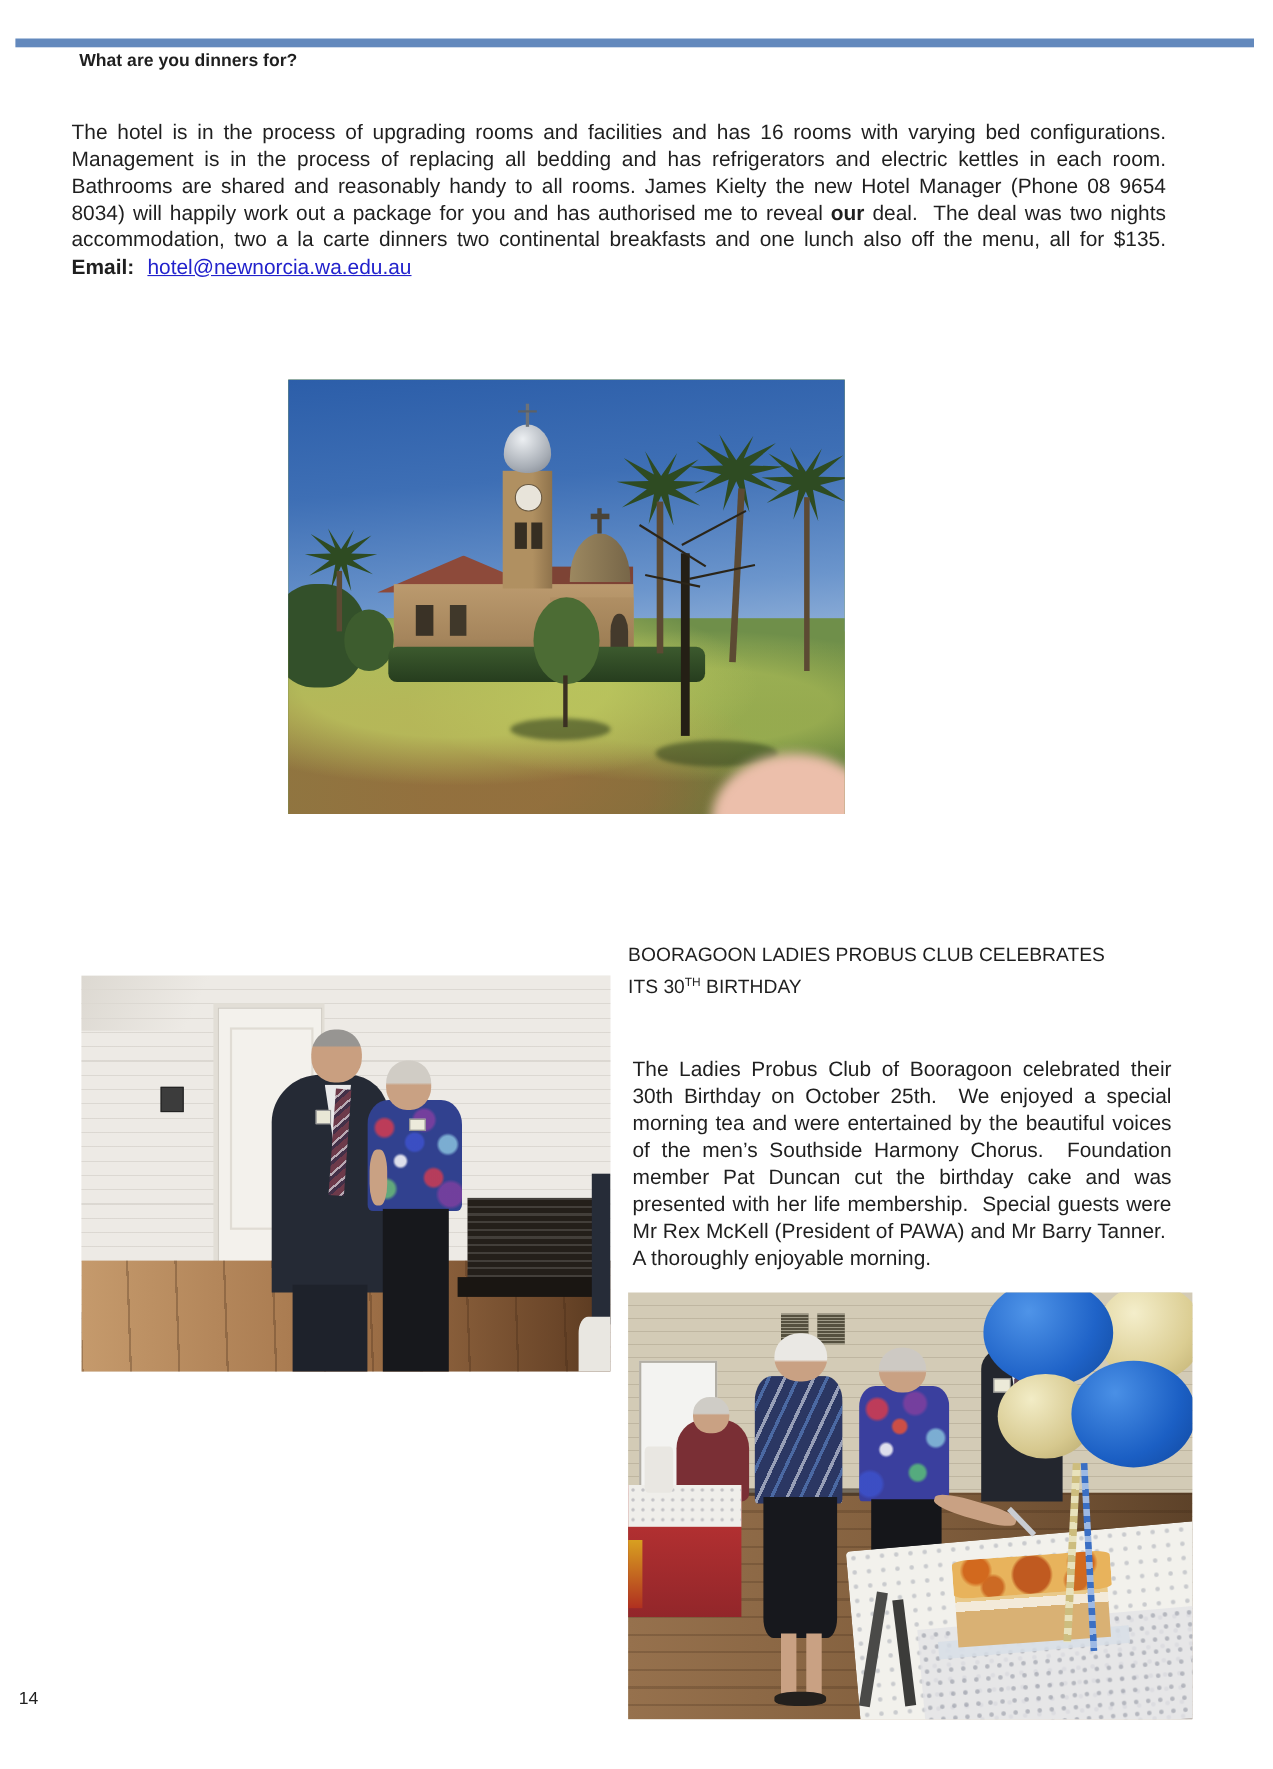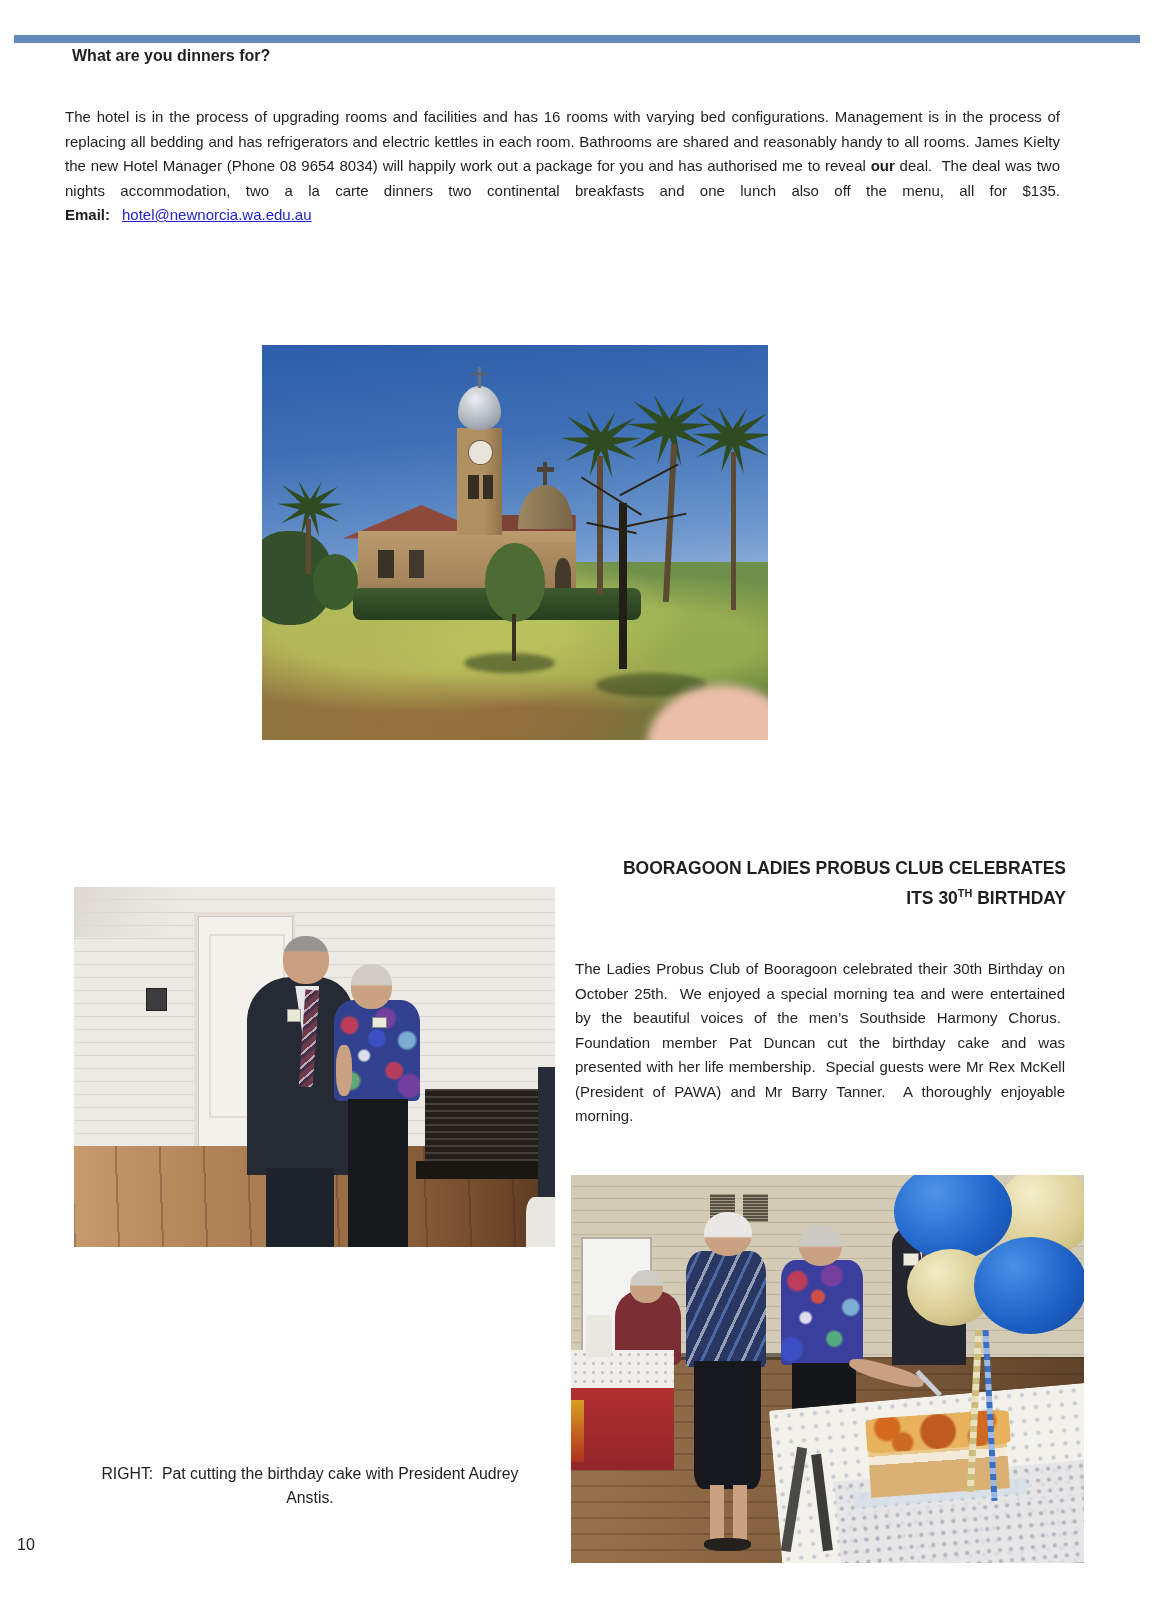--- a/index.html
+++ b/index.html
@@ -5,29 +5,29 @@
   html,body{margin:0;padding:0;background:#ffffff;}
   .page{
     position:relative;width:1157px;height:1608px;background:#ffffff;
     font-family:"Liberation Sans","DejaVu Sans",sans-serif;color:#1f1f1f;overflow:hidden;
   }
   .abs{position:absolute;}
   
   .topbar{left:14px;top:35px;width:1126px;height:8px;background:#6389bd;}
   .hotel-heading{left:72px;top:47px;font-size:16px;font-weight:bold;}
   
-  .para{font-size:15px;line-height:24.5px;text-align:justify;}
+  .para{font-size:19px;line-height:24.5px;text-align:justify;}
   .p1{left:65px;top:90px;width:995px;}
   .p2{left:65px;top:254px;width:995px;}
   .para b{font-weight:bold;}
   a.doc-link{color:#2222cc;text-decoration:underline;cursor:pointer;}
   .email-gap{margin-left:12px;}
   .site-gap{margin-left:5px;}
   
-  .probus-heading{left:571px;top:856px;width:495px;text-align:right;font-size:17.5px;font-weight:bold;line-height:25px;}
+  .probus-heading{left:571px;top:856px;width:495px;text-align:left;font-size:17.5px;font-weight:normal;line-height:25px;}
   .probus-heading sup{font-size:62%;vertical-align:super;}
   .probus-body{left:575px;top:942px;width:490px;}
   
   .caption{left:95px;width:430px;text-align:center;font-size:15.8px;line-height:24px;}
   .cap-above{top:1266px;}
   .cap-right{top:1462px;}
   .page-number{left:17px;top:1536px;font-size:16px;}
   
   .photo{overflow:hidden;}
   .photo *{position:absolute;}
@@ -275,21 +275,20 @@
     <div class="man-badge"></div>
     <div class="wom-top"></div>
     <div class="wom-head"></div>
     <div class="wom-badge"></div>
     <div class="wom-arm"></div>
     <div class="wom-pants"></div>
     <div class="pr-side-person"></div>
     <div class="pr-side-cloth"></div>
   </div>
 
-  <div class="abs caption cap-right">RIGHT:&nbsp; Pat cutting the birthday cake with President Audrey Anstis.</div>
 
   <div class="abs probus-heading"><span>BOORAGOON LADIES PROBUS CLUB CELEBRATES</span><br><span>ITS 30</span><sup>TH</sup><span> BIRTHDAY</span></div>
 
   <p class="abs para probus-body">The Ladies Probus Club of Booragoon celebrated their 30th Birthday on October 25th.&nbsp; We enjoyed a special morning tea and were entertained by the beautiful voices of the men’s Southside Harmony Chorus.&nbsp; Foundation member Pat Duncan cut the birthday cake and was presented with her life membership.&nbsp; Special guests were Mr Rex McKell (President of PAWA) and Mr Barry Tanner.&nbsp; A thoroughly enjoyable morning.</p>
 
   <div class="abs photo cakephoto">
     <div class="ck-vent1"></div>
     <div class="ck-vent2"></div>
     <div class="ck-board"></div>
     <div class="ck-floor"></div>
@@ -324,15 +323,15 @@
     <div class="ckB-arm"></div>
     <div class="ck-knife"></div>
     <div class="balloon bal-gold-r"></div>
     <div class="balloon bal-blue-t"></div>
     <div class="balloon bal-gold-m"></div>
     <div class="balloon bal-blue-b"></div>
     <div class="ribbon1"></div>
     <div class="ribbon2"></div>
   </div>
 
-  <div class="abs page-number">10</div>
+  <div class="abs page-number">14</div>
 
 </div>
 
 </body></html>

